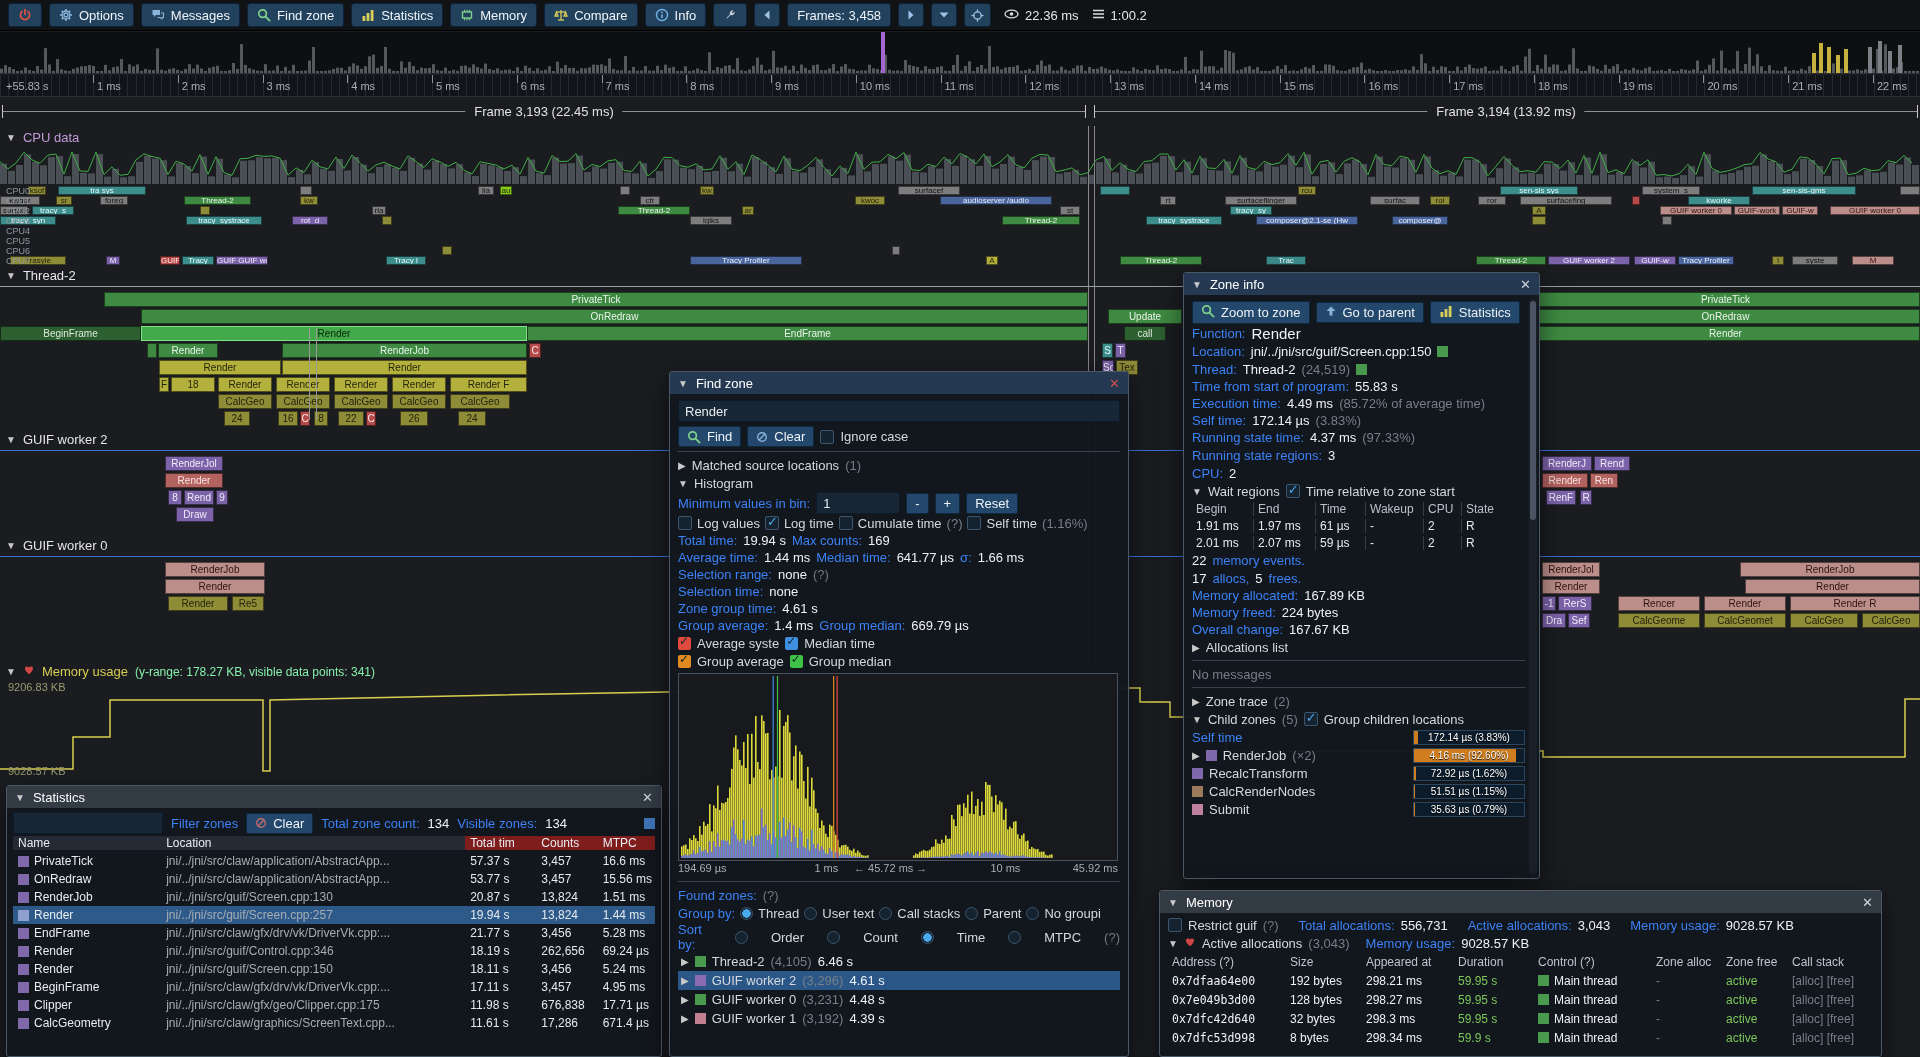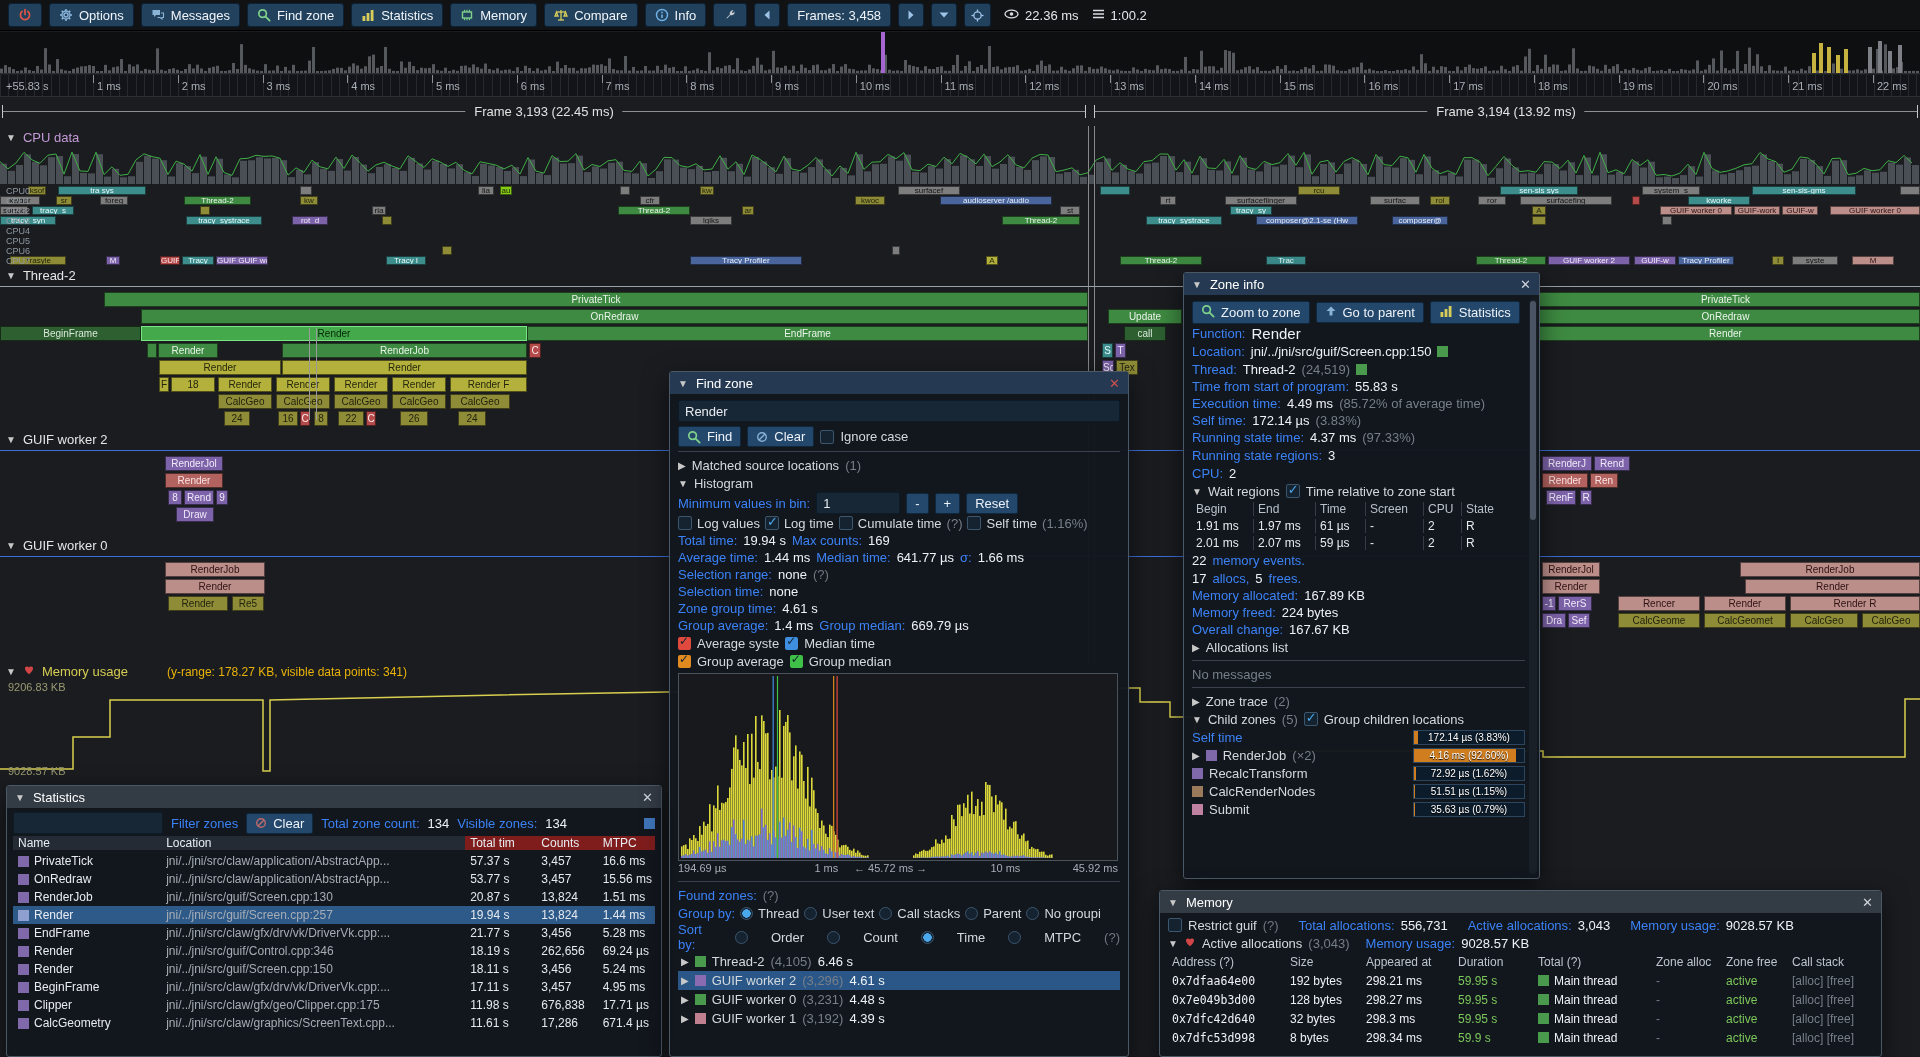--- a/index.html
+++ b/index.html
@@ -1064,21 +1064,21 @@
       <span class="cpulab" style="left: 6px; top: 60px;">CPU0</span>
       <div class="zone cz" style="left: 28px; top: 60px; width: 18px; background: rgb(143, 140, 56); color: rgb(35, 35, 12);">ksof</div>
       <div class="zone cz" style="left: 58px; top: 60px; width: 88px; background: rgb(61, 141, 141); color: rgb(232, 248, 248);">tra sys</div>
       <div class="zone cz" style="left: 300px; top: 60px; width: 12px; background: rgb(125, 125, 125); color: rgb(20, 20, 20);"></div>
       <div class="zone cz" style="left: 478px; top: 60px; width: 16px; background: rgb(125, 125, 125); color: rgb(20, 20, 20);">lia</div>
       <div class="zone cz" style="left: 500px; top: 60px; width: 12px; background: #84cc16; color: rgb(35, 35, 12);">au</div>
       <div class="zone cz" style="left: 620px; top: 60px; width: 10px; background: rgb(125, 125, 125); color: rgb(20, 20, 20);"></div>
       <div class="zone cz" style="left: 700px; top: 60px; width: 14px; background: rgb(143, 140, 56); color: rgb(35, 35, 12);">kw</div>
       <div class="zone cz" style="left: 898px; top: 60px; width: 62px; background: rgb(125, 125, 125); color: rgb(20, 20, 20);">surfacef</div>
       <div class="zone cz" style="left: 1100px; top: 60px; width: 30px; background: rgb(61, 141, 141); color: rgb(232, 248, 248);"></div>
-      <div class="zone cz" style="left: 1298px; top: 60px; width: 42px; background: rgb(143, 140, 56); color: rgb(35, 35, 12);">rcu</div>
+      <div class="zone cz" style="left: 1298px; top: 60px; width: 18px; background: rgb(143, 140, 56); color: rgb(35, 35, 12);">rcu</div>
       <div class="zone cz" style="left: 1500px; top: 60px; width: 78px; background: rgb(61, 141, 141); color: rgb(232, 248, 248);">sen-sis sys</div>
       <div class="zone cz" style="left: 1642px; top: 60px; width: 58px; background: rgb(125, 125, 125); color: rgb(20, 20, 20);">system_s</div>
       <div class="zone cz" style="left: 1752px; top: 60px; width: 104px; background: rgb(61, 141, 141); color: rgb(232, 248, 248);">sen-sis-gms</div>
       <div class="zone cz" style="left: 1900px; top: 60px; width: 20px; background: rgb(125, 125, 125); color: rgb(20, 20, 20);"></div>
       <span class="cpulab" style="left: 6px; top: 70px;">CPU1</span>
       <div class="zone cz" style="left: 0px; top: 70px; width: 40px; background: rgb(125, 125, 125); color: rgb(20, 20, 20);">kwgor</div>
       <div class="zone cz" style="left: 56px; top: 70px; width: 16px; background: rgb(143, 140, 56); color: rgb(35, 35, 12);">sr</div>
       <div class="zone cz" style="left: 100px; top: 70px; width: 28px; background: rgb(125, 125, 125); color: rgb(20, 20, 20);">foreg</div>
       <div class="zone cz" style="left: 184px; top: 70px; width: 67px; background: rgb(62, 138, 66); color: rgb(234, 244, 234);">Thread-2</div>
       <div class="zone cz" style="left: 300px; top: 70px; width: 18px; background: rgb(143, 140, 56); color: rgb(35, 35, 12);">kw</div>
@@ -1231,21 +1231,21 @@
       <div class="zone" style="left: 1790px; top: 487px; width: 68px; background: rgb(143, 140, 56); color: rgb(35, 35, 12);">CalcGeo</div>
       <div class="zone" style="left: 1862px; top: 487px; width: 58px; background: rgb(143, 140, 56); color: rgb(35, 35, 12);">CalcGeo</div>
       <div class="vline" style="left: 309px; top: 202px; height: 92px; background: rgb(154, 154, 154);"></div>
       <div class="vline" style="left: 316px; top: 202px; height: 92px; background: rgb(154, 154, 154);"></div>
       <div class="secTitle" style="left: 6px; top: 538px;">
         <span class="tri">▼</span>
         <span><svg width="12" height="12" viewBox="0 0 14 14">
             <path d="M7 12 C2 8 1 4 4 3 C6 2.2 7 4 7 4 C7 4 8 2.2 10 3 C13 4 12 8 7 12" fill="#d04545"></path>
           </svg></span>
         <span style="color: rgb(214, 205, 82);">Memory usage</span>
-        <span style="color: #eab308; font-size: 12px; margin-left: 32px;">(y-range: 178.27 KB, visible data points: 341)</span>
+        <span style="color: #86efac; font-size: 12px;">(y-range: 178.27 KB, visible data points: 341)</span>
       </div>
       <span class="memlab" style="left: 8px; top: 555px;">9206.83 KB</span>
       <span class="memlab" style="left: 8px; top: 639px;">9028.57 KB</span>
     </div>
 
   <div class="win" id="win-stats">
     <div class="tb">
       <span class="tri">▼</span>
       <span>Statistics</span>
       <span class="xbtn" style="color:#cfd4da">✕</span>
@@ -1930,21 +1930,21 @@
         <div class="row">
           <span class="tri">▼</span>
           <span>Wait regions</span>
           <span class="chk on"></span>
           <span>Time relative to zone start</span>
         </div>
         <div class="wth">
           <div class="w-b">Begin</div>
           <div class="w-e">End</div>
           <div class="w-t">Time</div>
-          <div class="w-w">Screen</div>
+          <div class="w-w">Wakeup</div>
           <div class="w-c">CPU</div>
           <div class="w-s">State</div>
         </div>
         <div class="wtr">
           <div class="w-b">1.91 ms</div>
           <div class="w-e">1.97 ms</div>
           <div class="w-t">61 µs</div>
           <div class="w-w">-</div>
           <div class="w-c">2</div>
           <div class="w-s">R</div>
@@ -2076,21 +2076,21 @@
           <span>Active allocations</span>
           <span class="dim">(3,043)</span>
           <span class="lab" style="margin-left: 10px;">Memory usage:</span>
           <span class="val">9028.57 KB</span>
         </div>
         <div class="mth">
           <div class="m-a">Address (?)</div>
           <div class="m-s">Size</div>
           <div class="m-ap">Appeared at</div>
           <div class="m-d">Duration</div>
-          <div class="m-t">Total (?)</div>
+          <div class="m-t">Control (?)</div>
           <div class="m-za">Zone alloc</div>
           <div class="m-zf">Zone free</div>
           <div class="m-cs">Call stack</div>
         </div>
         <div class="mtr">
           <div class="m-a mono val">0x7dfaa64e00</div>
           <div class="m-s val">192 bytes</div>
           <div class="m-ap val">298.21 ms</div>
           <div class="m-d grn">59.95 s</div>
           <div class="m-t" style="display: flex; align-items: center; gap: 5px;">

